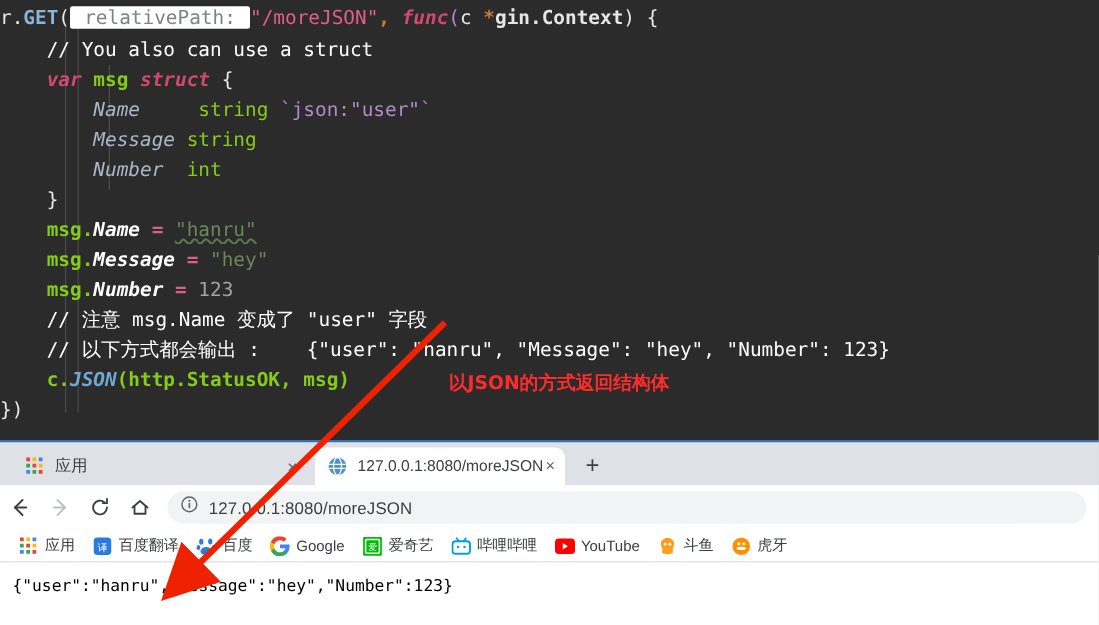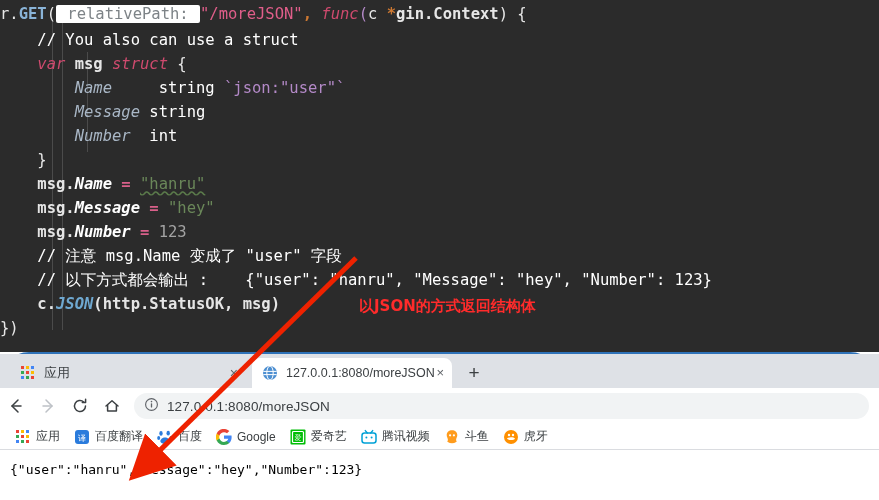--- a/index.html
+++ b/index.html
@@ -33,43 +33,42 @@
 
   
   .kw      {color:#cc7832;font-weight:bold;}
   .plain   {color:#a9b7c6;}
   .white   {color:#e8e8e8;}
   .str     {color:#6a8759;}
   .strpink {color:#e05e8a;}
   .num     {color:#a3a3a3;}
   .cmt     {color:#ffffff;}
   .field   {color:#a9b7c6;font-style:italic;}
-  .typ     {color:#ffffff;}
+  .typ     {color:#84cc16;}
   .hint    {color:#7d8387;background:#ffffff;border-radius:2px;padding:0 2px;}
   .magenta {color:#b389c7;}
-  .vkw     {color:#cf4a6e;font-weight:normal;font-style:italic;}
-  .boldw   {color:#e5e5e5;font-weight:bold;}
+  .vkw     {color:#cf4a6e;font-weight:bold;font-style:italic;}
+  .boldw   {color:#84cc16;font-weight:bold;}
   .eq      {color:#d9608a;font-weight:bold;}
   .ctx     {color:#e6e6e6;font-weight:bold;}
   .getc    {color:#8ab4d8;font-weight:bold;}
   .jsonc   {color:#6fa8d0;font-weight:bold;font-style:italic;}
   .redann  {color:#ff2b2b;font-weight:bold;font-family:"DejaVu Sans","Liberation Sans",sans-serif;font-size:15px;}
 
   .squig{
     text-decoration:underline wavy #5a7a4a;
     text-decoration-skip-ink:none;
   }
 
   
   #browser{
     position:absolute;left:0;top:352px;width:879px;height:148px;
     background:#dee1e6;
     border-top:2px solid #2e72b8;
     box-sizing:border-box;
-    border-radius:29px;
   }
   #tabstrip{
     position:absolute;left:0;top:0;width:879px;height:34px;
     background:#dee1e6;
   }
   
   #tab-apps{
     position:absolute;left:8px;top:4px;width:240px;height:30px;
     display:flex;align-items:center;gap:8px;padding-left:12px;
     box-sizing:border-box;
@@ -264,21 +263,28 @@
           </svg></span>
         <span class="bmlabel">爱奇艺</span>
       </div>
       <div class="bm">
         <span class="bmico"><svg width="16" height="16" viewBox="0 0 16 16">
     <rect x="1" y="4" width="14" height="10" rx="2.5" fill="none" stroke="#00a1d6" stroke-width="1.5"></rect>
     <path d="M4.3 1.6L6.3 4M11.7 1.6L9.7 4" stroke="#00a1d6" stroke-width="1.4" stroke-linecap="round"></path>
     <circle cx="5.4" cy="8.6" r="1" fill="#00a1d6"></circle>
             <circle cx="10.6" cy="8.6" r="1" fill="#00a1d6"></circle>
           </svg></span>
-        <span class="bmlabel">腾讯视频</span>
+        <span class="bmlabel">哔哩哔哩</span>
+      </div>
+      <div class="bm">
+        <span class="bmico"><svg width="16" height="16" viewBox="0 0 18 14">
+    <rect x="0" y="0" width="18" height="14" rx="3.4" fill="#ff0000"></rect>
+    <path d="M7 4l4.6 3L7 10z" fill="#fff"></path>
+          </svg></span>
+        <span class="bmlabel">YouTube</span>
       </div>
       <div class="bm">
         <span class="bmico"><svg width="16" height="16" viewBox="0 0 16 16">
     <path d="M8 1.3c3 0 5.3 2 5.3 4.6 0 2-1.2 3.3-1.2 4.8 0 1 .7 1.9.7 1.9s-1.4 1.7-4.8 1.7-4.8-1.7-4.8-1.7.7-.9.7-1.9c0-1.5-1.2-2.8-1.2-4.8C2.7 3.3 5 1.3 8 1.3z" fill="#ff9c1d"></path>
     <circle cx="6.1" cy="6.3" r="1.1" fill="#fff"></circle>
             <circle cx="9.9" cy="6.3" r="1.1" fill="#fff"></circle>
           </svg></span>
         <span class="bmlabel">斗鱼</span>
       </div>
       <div class="bm">

